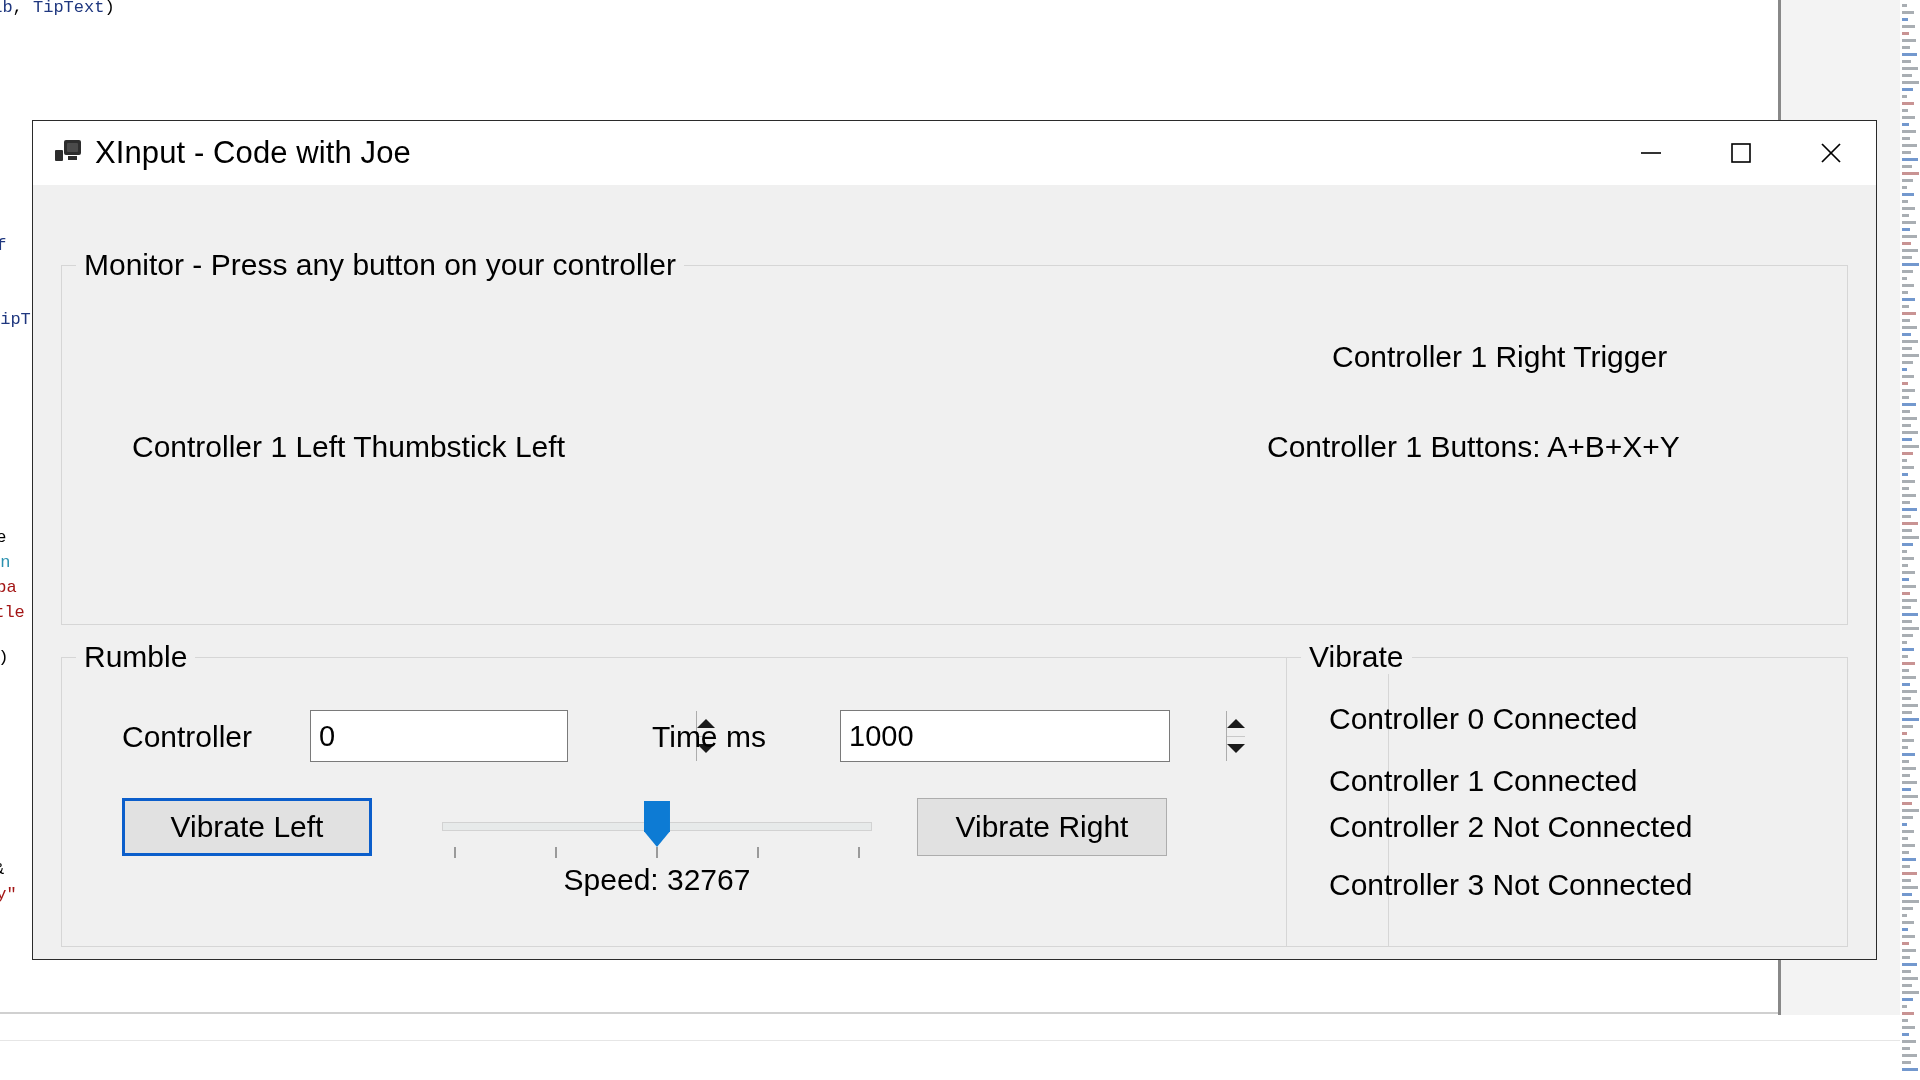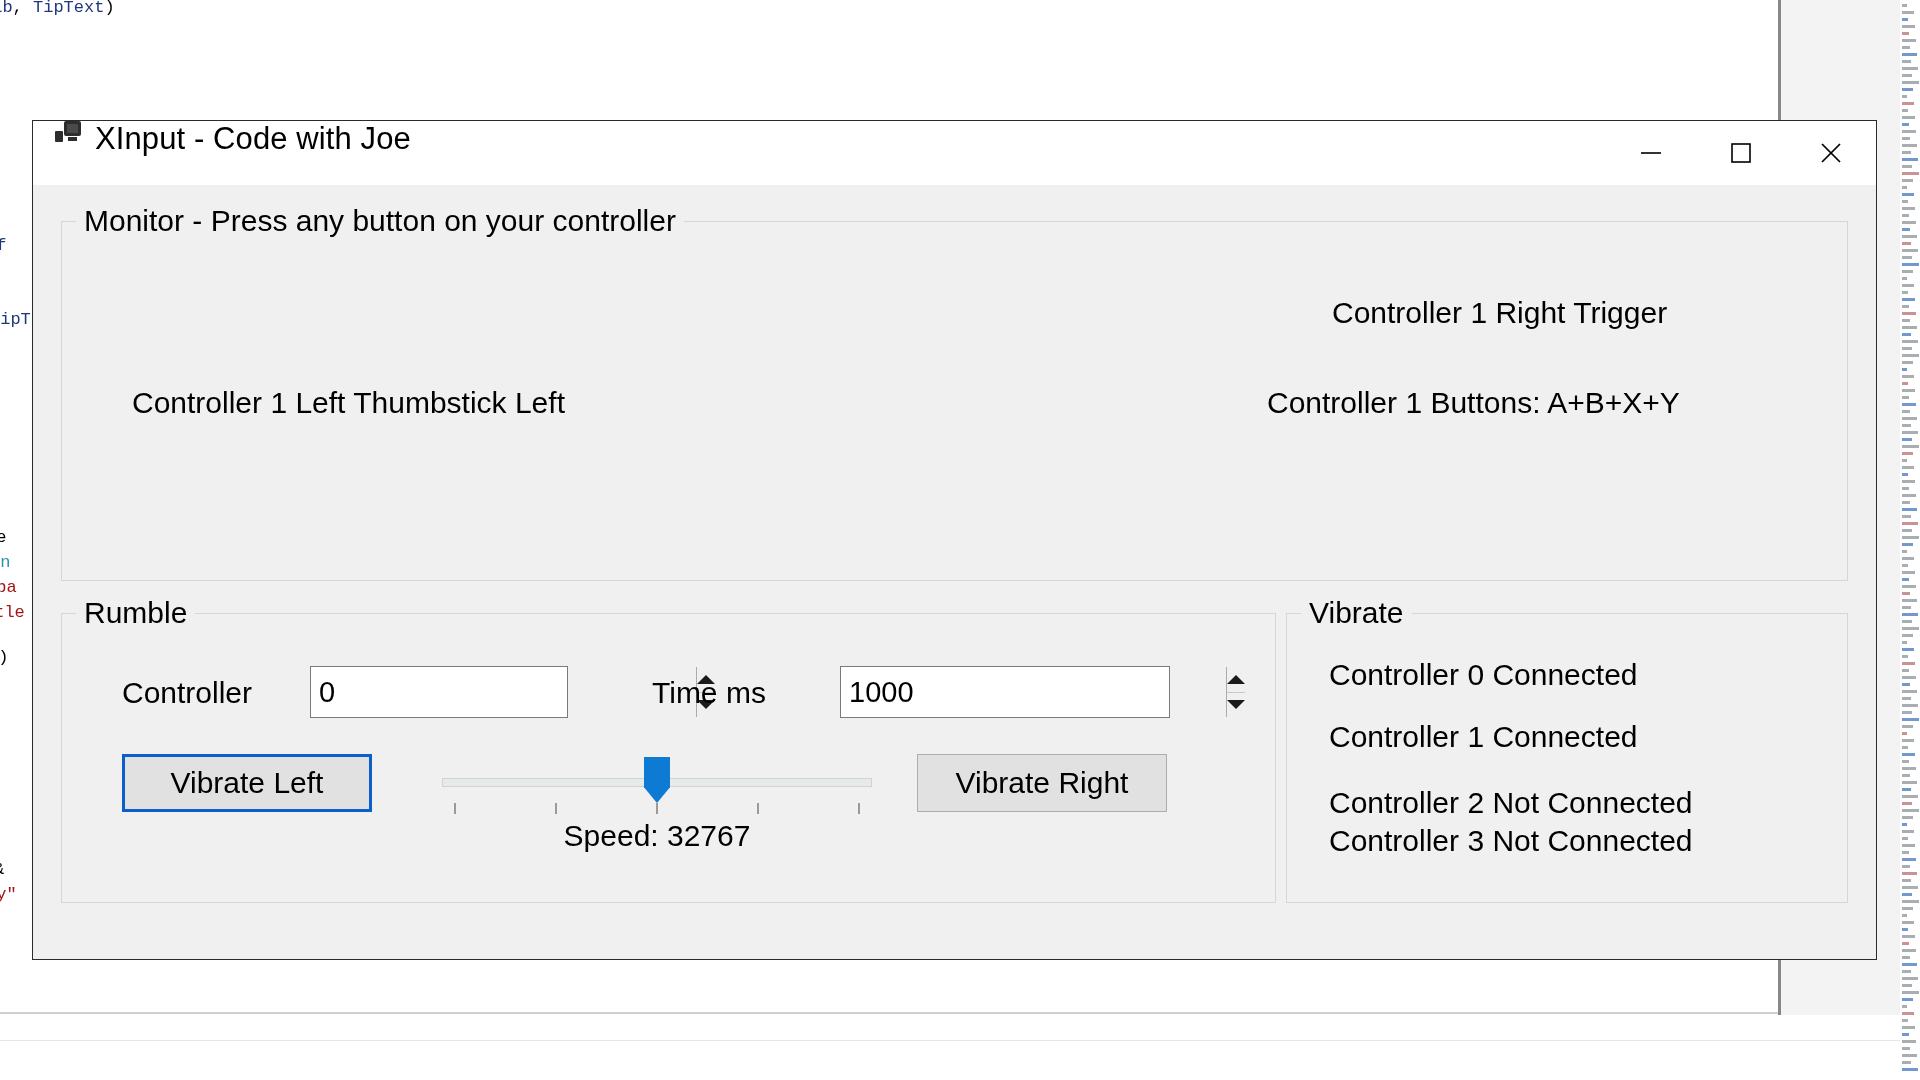--- a/index.html
+++ b/index.html
@@ -74,20 +74,21 @@
     border: 1px solid #2b2b2b;
     box-sizing: border-box;
     box-shadow: 0 0 0 0 rgba(0,0,0,0);
   }
 
   .titlebar {
     position: relative;
     height: 64px;
     background: #ffffff;
     display: flex;
+    align-items: center;
   }
   .title-icon {
     width: 26px; height: 26px;
     margin-left: 22px; margin-right: 14px;
     position: relative;
     flex: none;
   }
   .title-icon .sq-big {
     position: absolute; right: 0; top: 0;
     width: 17px; height: 15px;
@@ -123,33 +124,34 @@
     display: flex; align-items: center; justify-content: center;
     background: transparent;
   }
   .win-btn svg { display: block; }
 
   
   .groupbox {
     position: absolute;
     border: 1px solid #d6d6d6;
     box-sizing: border-box;
+    margin-top: 44px;
   }
   .group-legend {
     position: absolute;
     top: -18px; left: 14px;
     background: #f0f0f0;
     padding: 0 8px;
     font-size: 30px;
     color: #000000;
     white-space: nowrap;
   }
 
   #monitor-group { left: 28px; top: 100px; width: 1787px; height: 360px; }
-  #rumble-group  { left: 28px; top: 492px; width: 1215px; height: 290px; }
+  #rumble-group  { left: 28px; top: 492px; width: 1328px; height: 290px; }
   #status-group  { left: 1253px; top: 492px; width: 562px; height: 290px; }
 
   .mon-label {
     position: absolute;
     font-size: 30px;
     color: #000000;
     white-space: nowrap;
   }
   #mon-left-thumb  { left: 70px; top: 164px; }
   #mon-right-trig  { left: 1270px; top: 74px; }
@@ -529,18 +531,18 @@
           </div>
       </div>
 
       <div class="speed-label">Speed: 32767</div>
     </div>
 
     <div class="groupbox" id="status-group">
       <div class="group-legend">Vibrate</div>
       <div class="status-line" style="top:44px;">Controller 0 Connected</div>
       <div class="status-line" style="top:106px;">Controller 1 Connected</div>
-      <div class="status-line" style="top:172px;">Controller 2 Not Connected</div>
+      <div class="status-line" style="top:152px;">Controller 2 Not Connected</div>
       <div class="status-line" style="top:210px;">Controller 3 Not Connected</div>
     </div>
 
   </div>
 </div>
 
 </body></html>

